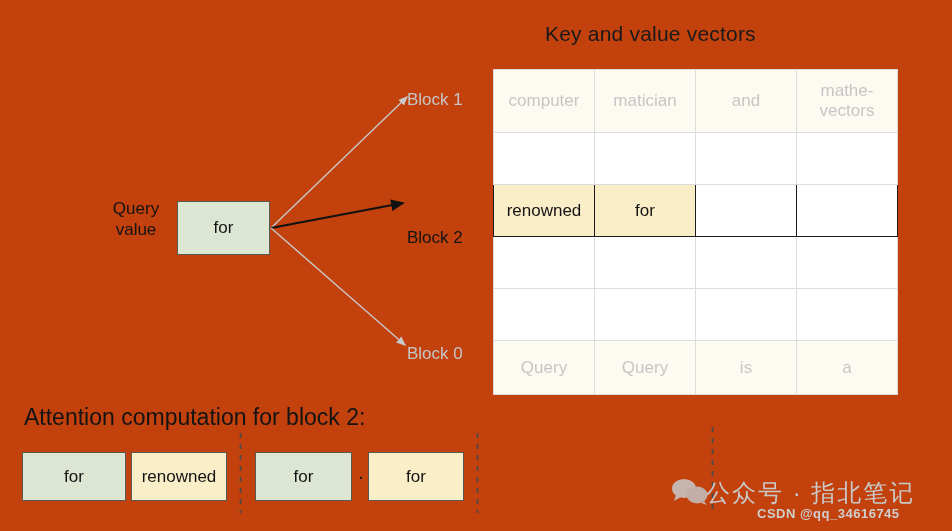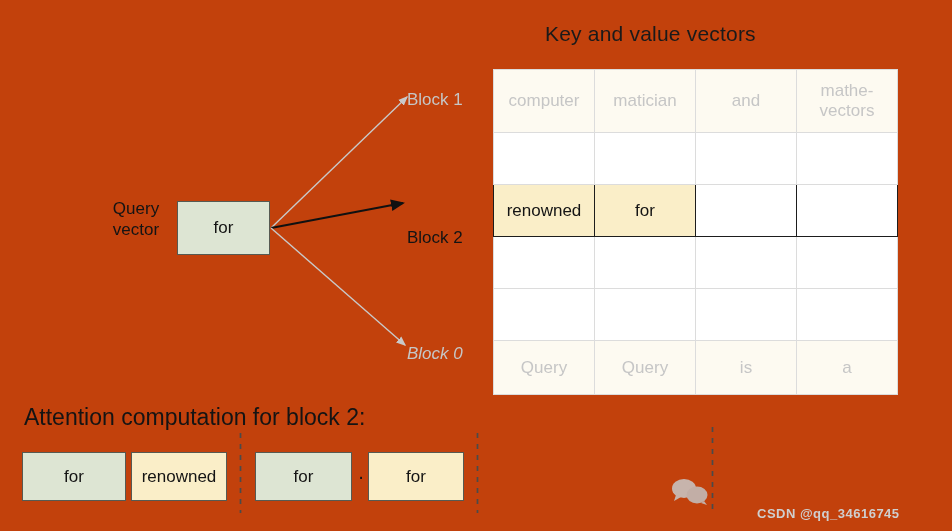--- a/index.html
+++ b/index.html
@@ -71,21 +71,21 @@
   .block-label {
     position: absolute;
     width: 80px;
     text-align: left;
     font-size: 17px;
     color: #141414;
   }
   .block-label.faded { color: #c6c6c6; }
   #block-label-1 { left: 407px; top: 90px; }
   #block-label-2 { left: 407px; top: 192px; margin-top: 36px; }
-  #block-label-0 { left: 407px; top: 344px; font-style: italic; }
+  #block-label-0 { left: 407px; top: 344px; }
 
   
   .kv-table {
     position: absolute;
     left: 493px;
     top: 69px;
     width: 405px;
     height: 311px;
     border-collapse: collapse;
     table-layout: fixed;
@@ -208,21 +208,21 @@
 
     <line x1="271" y1="228" x2="405" y2="345" stroke="#c9c9c9" stroke-width="1.4" marker-end="url(#arrow-faded)"></line>
 
     <line x1="240.5" y1="433" x2="240.5" y2="513" stroke="#4a4a4a" stroke-width="1.7" stroke-dasharray="5 6"></line>
     <line x1="477.5" y1="433" x2="477.5" y2="513" stroke="#4a4a4a" stroke-width="1.7" stroke-dasharray="5 6"></line>
     <line x1="712.5" y1="427" x2="712.5" y2="513" stroke="#4a4a4a" stroke-width="1.7" stroke-dasharray="5 6"></line>
   </svg>
 
   <div class="query-label">
     <span>Query</span><br>
-    <span>vector</span>
+    <span>value</span>
   </div>
   <div class="query-box">
     <span>for</span>
   </div>
 
   <div class="block-label faded" id="block-label-1">Block 1</div>
   <div class="block-label" id="block-label-2">Block 2</div>
   <div class="block-label faded" id="block-label-0">Block 0</div>
 
   <table class="kv-table">
@@ -284,15 +284,16 @@
   <div class="term-box yellow" style="left:368px; width:96px;">
     <span>for</span>
   </div>
 
   <svg class="watermark-wechat" viewBox="0 0 38 28" xmlns="http://www.w3.org/2000/svg">
     <ellipse cx="13" cy="11.5" rx="12" ry="9.5" fill="#c9c9c9"></ellipse>
     <path d="M5 18 L3 24 L10 20 z" fill="#c9c9c9"></path>
     <ellipse cx="26" cy="18" rx="10.5" ry="8.5" fill="#c2c2c2"></ellipse>
     <path d="M33 24 L36 28 L30 26 z" fill="#c2c2c2"></path>
   </svg>
+  <div class="watermark-text">公众号 · 指北笔记</div>
   <div class="watermark-sub">CSDN @qq_34616745</div>
 
 </div>
 
 </body></html>

